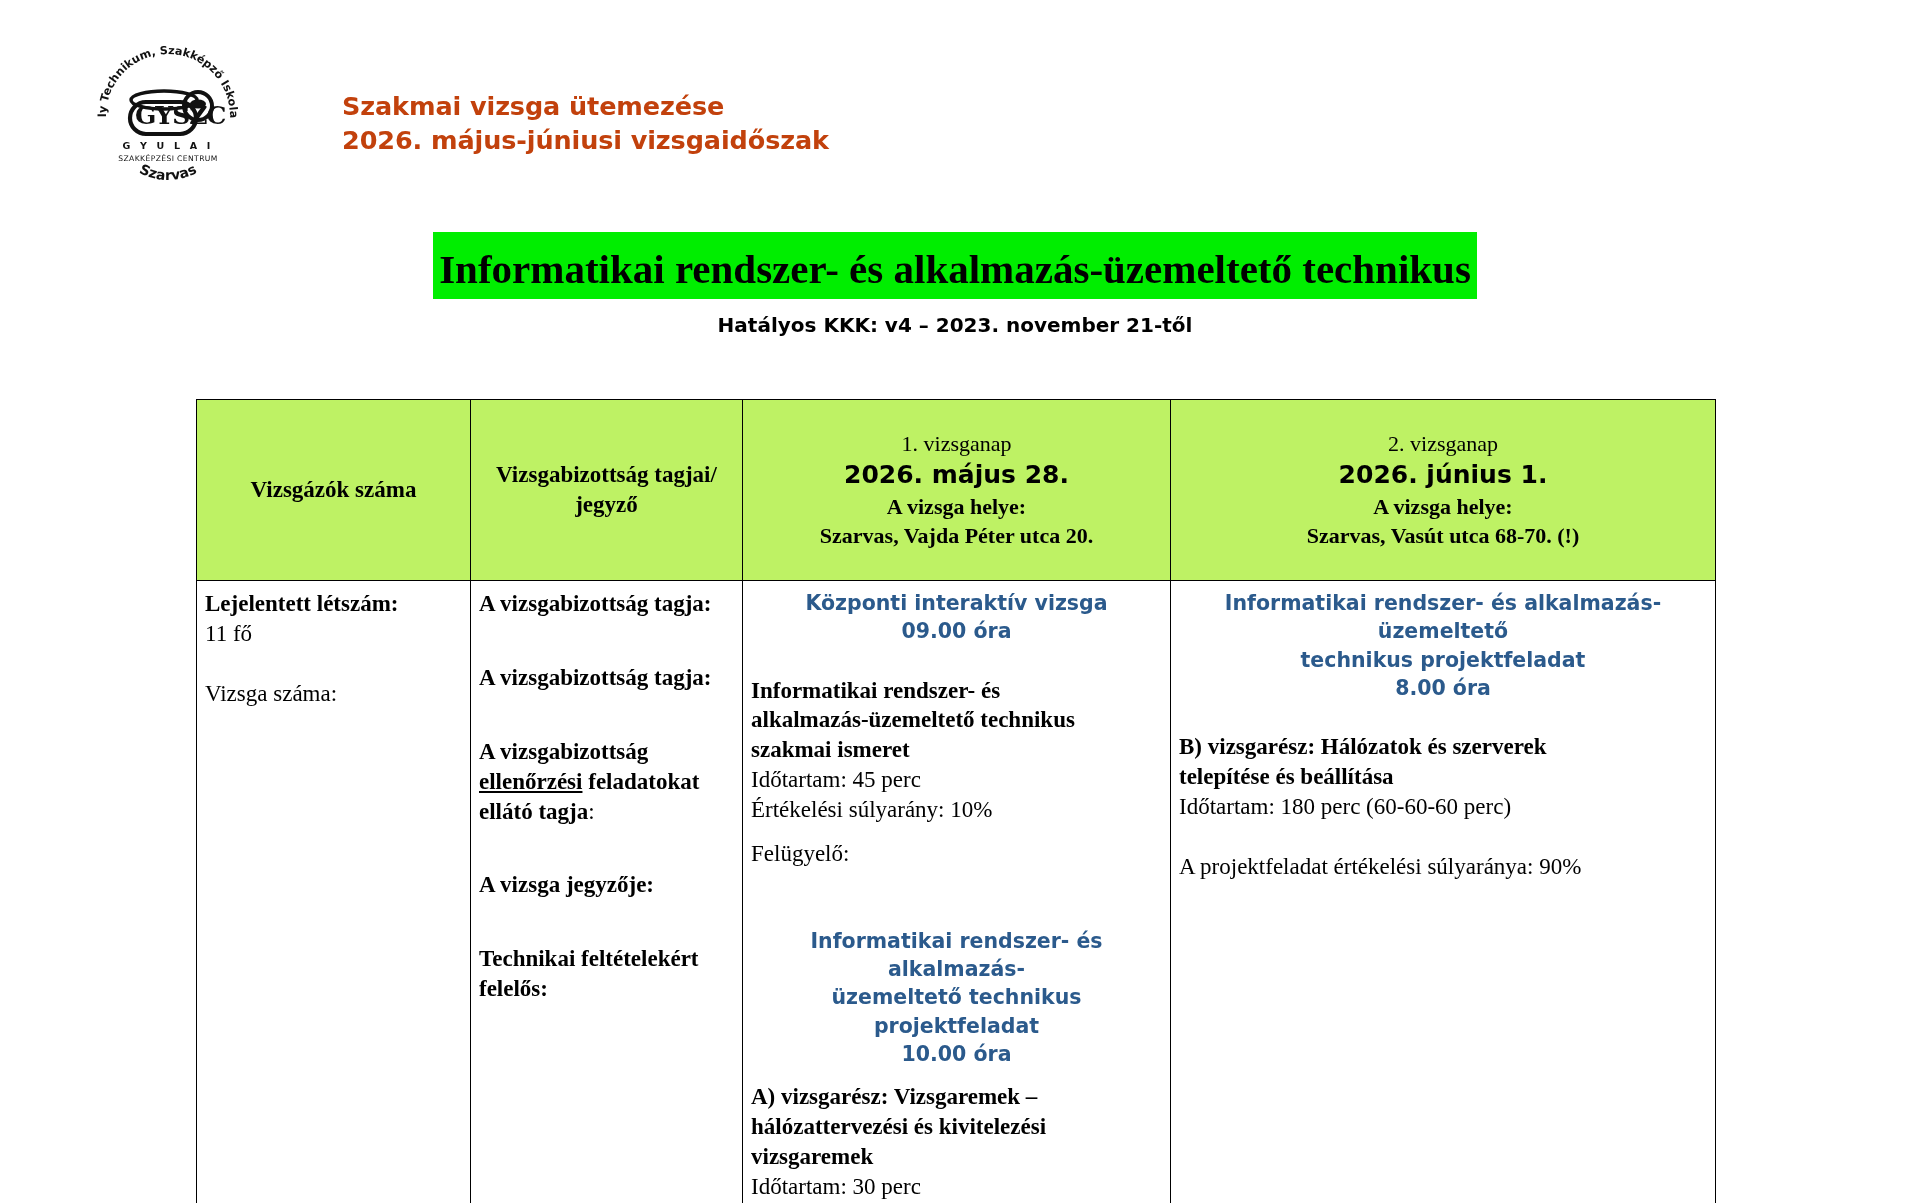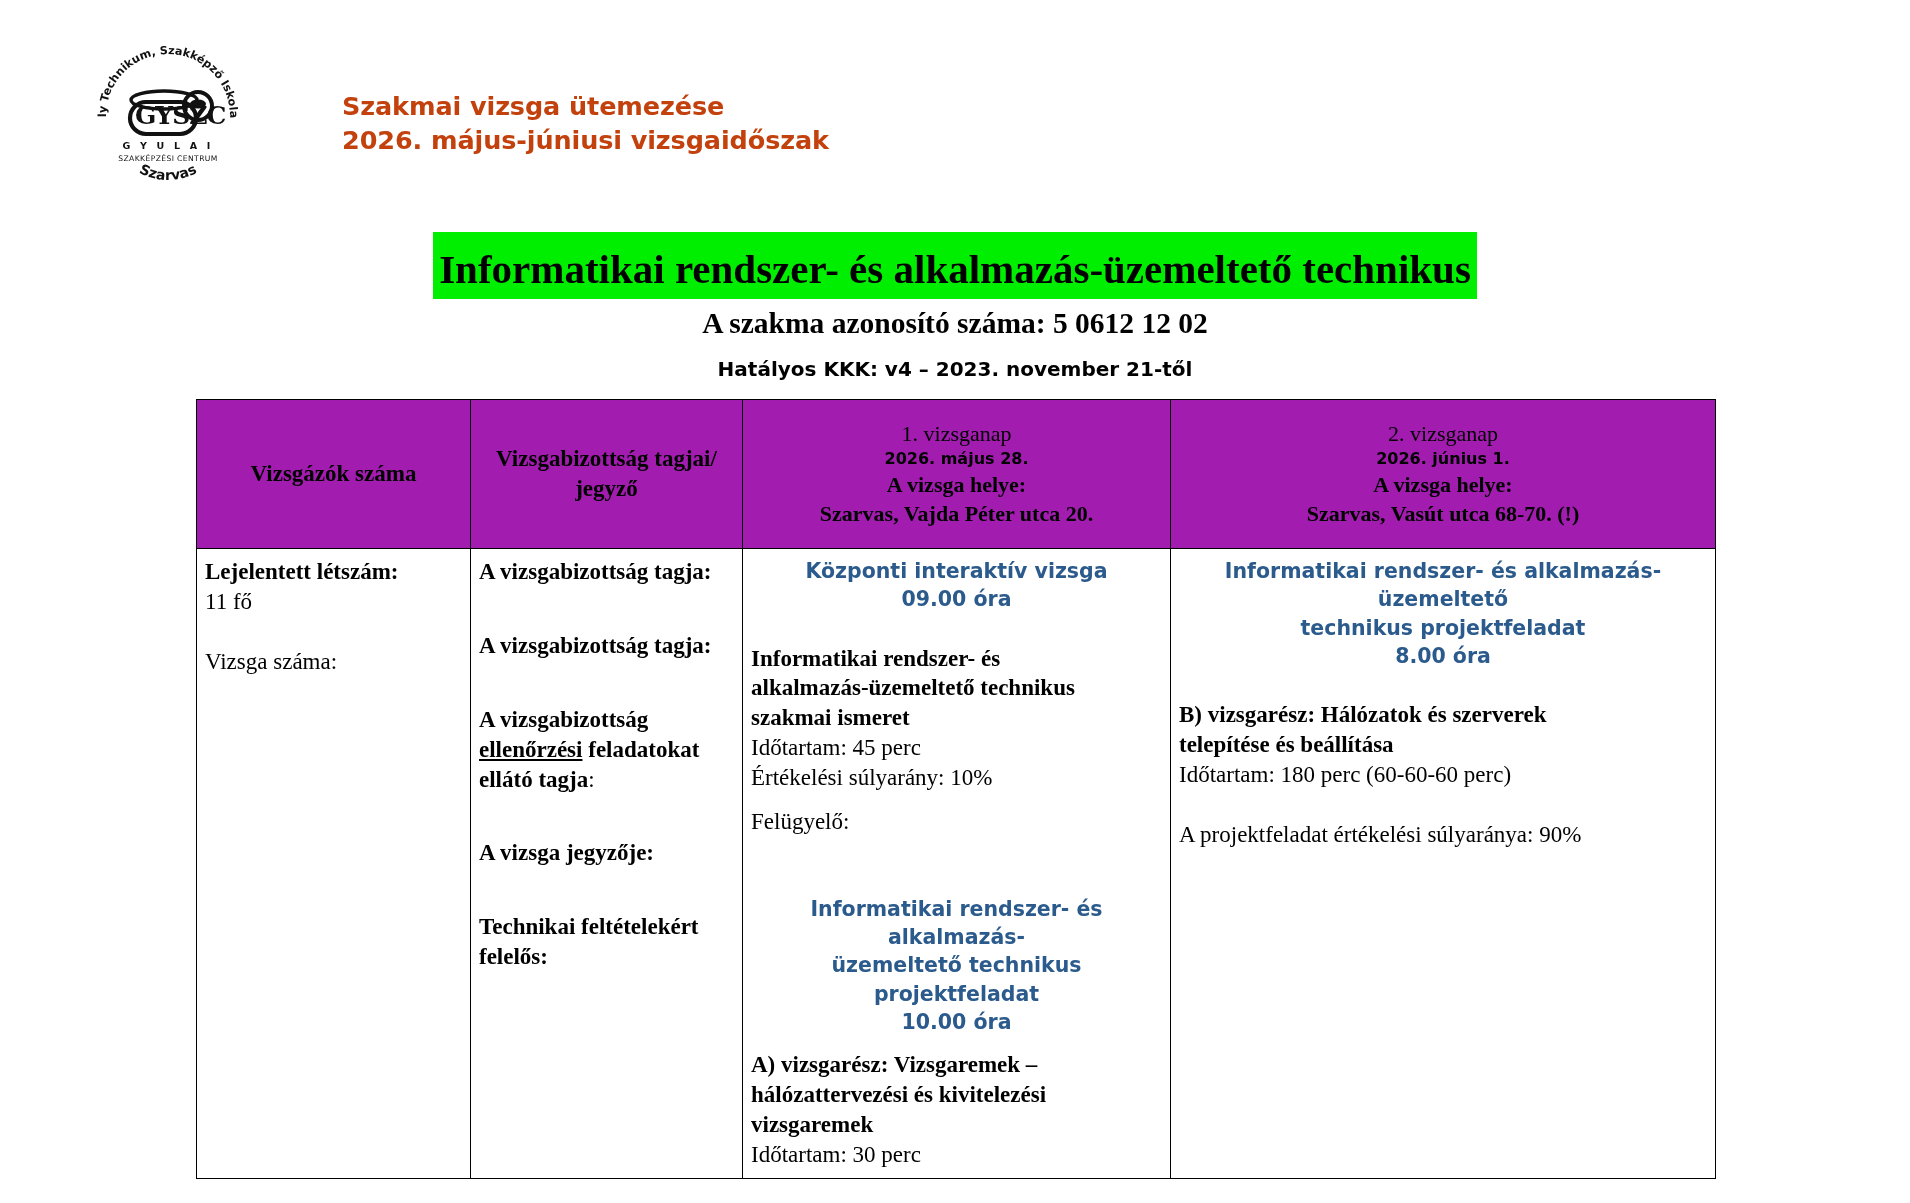--- a/index.html
+++ b/index.html
@@ -89,25 +89,25 @@
     width: 1519px;
     border-collapse: collapse;
     table-layout: fixed;
   }
   .exam-table td {
     border: 1.5px solid #000000;
     vertical-align: top;
     padding: 8px;
   }
   .exam-table .hd {
-    background: #a21caf;
+    background: #bef264;
     text-align: center;
     vertical-align: middle;
     height: 136px;
-    padding: 6px 8px;
+    padding: 22px 8px;
   }
   col.c1 { width: 274px; }
   col.c2 { width: 272px; }
   col.c3 { width: 428px; }
   col.c4 { width: 545px; }
 
   .hd-serif {
     font-family: "Liberation Serif", serif;
     font-weight: bold;
     font-size: 23px;
@@ -115,21 +115,21 @@
   }
   .hd-line-plain {
     font-family: "Liberation Serif", serif;
     font-weight: normal;
     font-size: 22px;
     line-height: 1.3;
   }
   .hd-line-date {
     font-family: "DejaVu Sans", sans-serif;
     font-weight: bold;
-    font-size: 16px;
+    font-size: 25px;
     line-height: 1.35;
     margin-top: 0;
   }
   .hd-line-bold {
     font-family: "Liberation Serif", serif;
     font-weight: bold;
     font-size: 22px;
     line-height: 1.32;
   }
 
@@ -189,21 +189,20 @@
   </div>
 
   <div class="header-text">
     <div>Szakmai vizsga ütemezése</div>
     <div>2026. május-júniusi vizsgaidőszak</div>
   </div>
 </div>
 
 <div class="title-block">
   <div class="main-title" style="background:#00ee00">Informatikai rendszer- és alkalmazás-üzemeltető technikus</div>
-  <div class="subtitle-1">A szakma azonosító száma: 5 0612 12 02</div>
   <div class="subtitle-2">Hatályos KKK: v4 – 2023. november 21-től</div>
 </div>
 
 <table class="exam-table">
   <colgroup>
     <col class="c1">
       <col class="c2">
       <col class="c3">
       <col class="c4">
   </colgroup>

